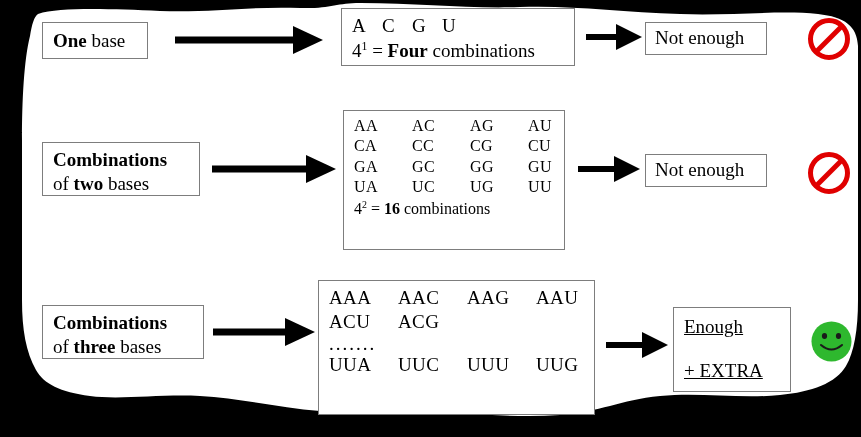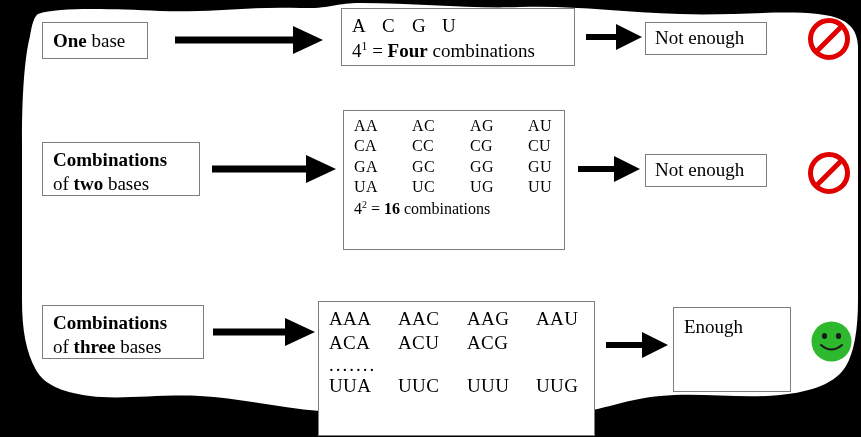--- a/index.html
+++ b/index.html
@@ -49,28 +49,28 @@
   #box-two-bases  { left: 42px;  top: 142px; width: 158px; height: 54px; font-size: 19px; }
   #box-three-bases{ left: 42px;  top: 305px; width: 162px; height: 54px; font-size: 19px; }
 
   #box-one-base .inner   { padding-top: 6px; }
   #box-two-bases .inner  { padding-top: 5px; }
   #box-three-bases .inner{ padding-top: 5px; }
 
   
   #box-combo-1 { left: 341px; top: 8px;   width: 234px; height: 58px;  font-size: 19px; }
   #box-combo-2 { left: 343px; top: 110px; width: 222px; height: 140px; font-size: 16px; }
-  #box-combo-3 { left: 318px; top: 280px; width: 277px; height: 135px; font-size: 19px; margin-top: 21px; }
+  #box-combo-3 { left: 318px; top: 280px; width: 277px; height: 135px; font-size: 19px; }
 
   
   #box-not-enough-1 { left: 645px; top: 22px;  width: 122px; height: 33px; font-size: 19px; }
   #box-not-enough-2 { left: 645px; top: 154px; width: 122px; height: 33px; font-size: 19px; }
   #box-enough       { left: 673px; top: 307px; width: 118px; height: 85px; font-size: 19px; }
   #box-not-enough-1 .inner, #box-not-enough-2 .inner { padding: 3px 9px; }
-  #box-enough .inner { padding: 7px 10px; }
+  #box-enough .inner { padding: 7px 10px; text-decoration: underline; }
   #box-enough .gap { height: 20px; }
 
   
   .codon-grid {
     display: grid;
     column-gap: 0px;
   }
   #grid-2 { grid-template-columns: 58px 58px 58px 58px; }
   #grid-3 { grid-template-columns: 69px 69px 69px 69px; }
   .codon { white-space: nowrap; letter-spacing: 0.4px; }
@@ -251,21 +251,20 @@
       <div class="head"></div>
     </div>
 
     <div class="box" id="box-combo-3">
       <div class="inner">
         <div class="codon-grid" id="grid-3">
           <span class="codon">AAA</span>
           <span class="codon">AAC</span>
           <span class="codon">AAG</span>
           <span class="codon">AAU</span>
-          <span class="codon">ACA</span>
           <span class="codon">ACU</span>
           <span class="codon">ACG</span>
         </div>
         <div class="dots">.......</div>
         <div class="codon-grid" style="grid-template-columns:69px 69px 69px 69px;">
           <span class="codon">UUA</span>
           <span class="codon">UUC</span>
           <span class="codon">UUU</span>
           <span class="codon">UUG</span>
         </div>
@@ -274,20 +273,21 @@
 
     <div class="arrow" id="arrow-r3">
       <div class="shaft"></div>
       <div class="head"></div>
     </div>
 
     <div class="box" id="box-enough">
       <div class="inner">
         <div>Enough</div>
         <div class="gap"></div>
+        <div>+ EXTRA</div>
       </div>
     </div>
 
     <svg class="status-icon" id="icon-ok" viewBox="0 0 43 43">
       <circle cx="21.5" cy="21.5" r="20" fill="#2eb82e"></circle>
       <ellipse cx="14.5" cy="16" rx="2.6" ry="2.9" fill="#1a1a1a"></ellipse>
       <ellipse cx="28.5" cy="16" rx="2.6" ry="2.9" fill="#1a1a1a"></ellipse>
       <path d="M 11 25 Q 21.5 34 32 25" stroke="#1a1a1a" stroke-width="2.1" fill="none" stroke-linecap="round"></path>
     </svg>
 

